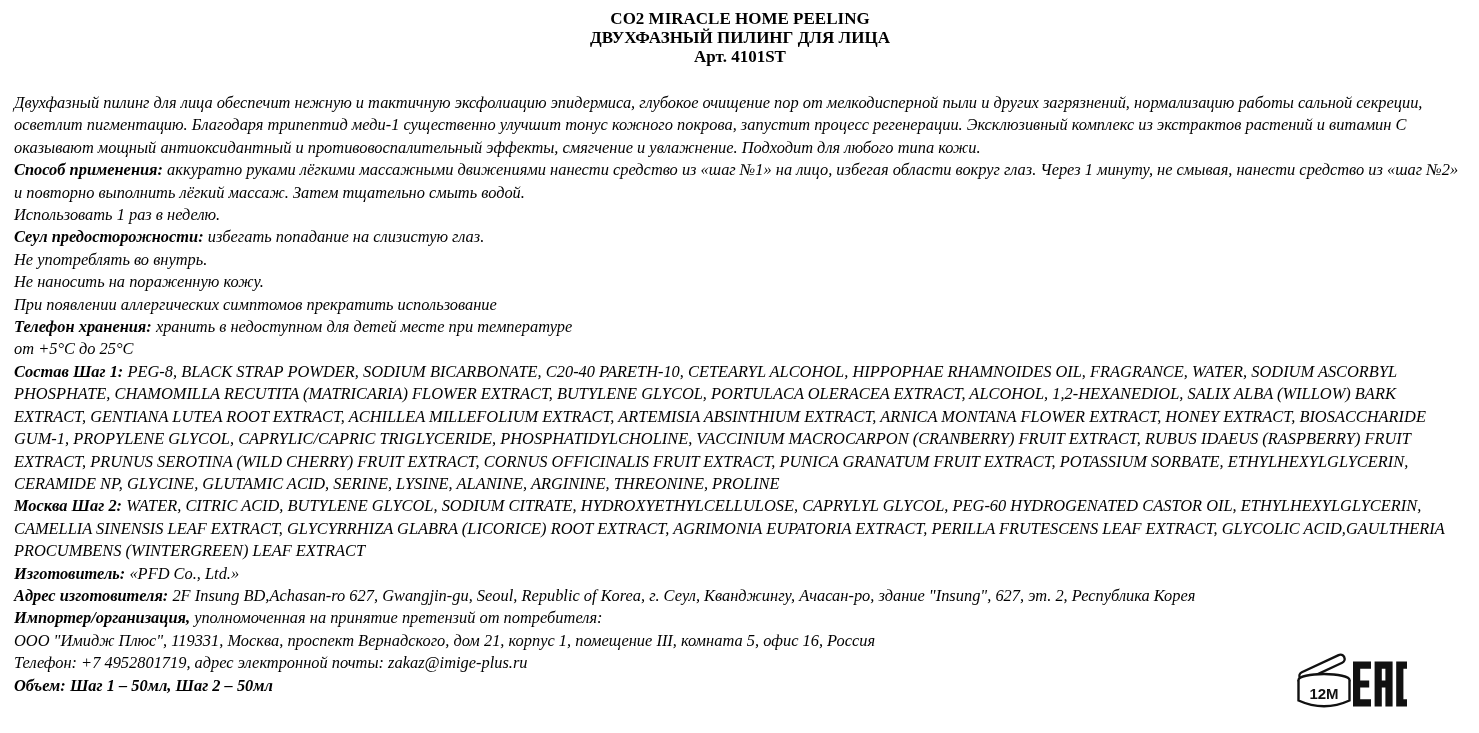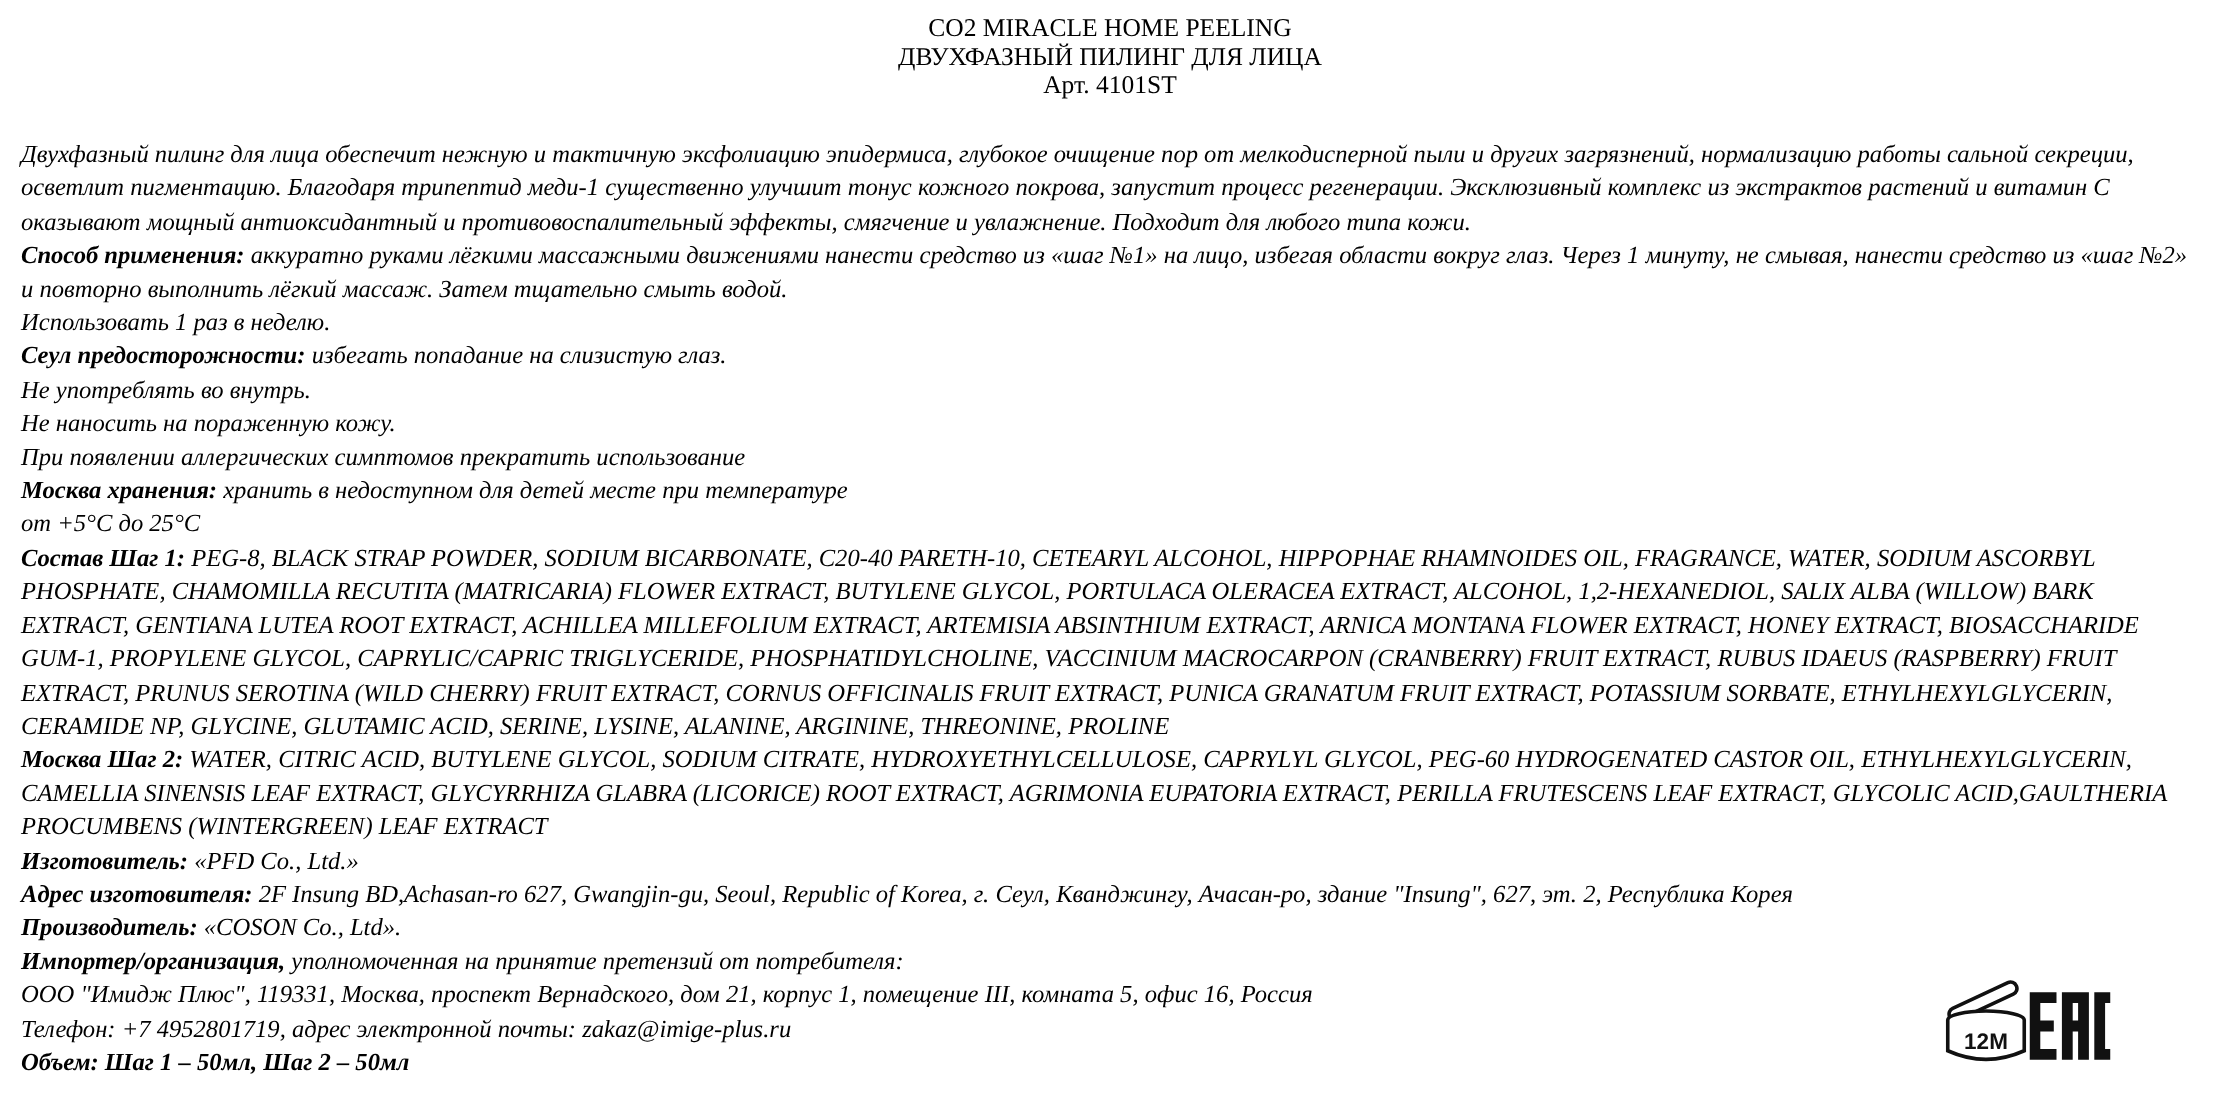--- a/index.html
+++ b/index.html
@@ -14,21 +14,21 @@
     overflow: hidden;
     font-family: "Liberation Serif", serif;
     color: #000000;
   }
   .page {
     padding: 9px 13px 0 14px;
     position: relative;
   }
   .title-block {
     text-align: center;
-    font-weight: normal;
+    font-weight: bold;
     font-size: 17px;
     line-height: 19px;
   }
   .doc-body {
     margin-top: 26px;
     font-size: 16.4px;
     line-height: 22.4px;
   }
   .doc-body p {
     margin: 0;
@@ -56,27 +56,26 @@
   </div>
 
   <div class="doc-body">
       <p>Двухфазный пилинг для лица обеспечит нежную и тактичную эксфолиацию эпидермиса, глубокое очищение пор от мелкодисперной пыли и других загрязнений, нормализацию работы сальной секреции, осветлит пигментацию. Благодаря трипептид меди-1 существенно улучшит тонус кожного покрова, запустит процесс регенерации. Эксклюзивный комплекс из экстрактов растений и витамин С оказывают мощный антиоксидантный и противовоспалительный эффекты, смягчение и увлажнение. Подходит для любого типа кожи.</p>
       <p><b>Способ применения:</b> аккуратно руками лёгкими массажными движениями нанести средство из «шаг №1» на лицо, избегая области вокруг глаз. Через 1 минуту, не смывая, нанести средство из «шаг №2» и повторно выполнить лёгкий массаж. Затем тщательно смыть водой.</p>
       <p>Использовать 1 раз в неделю.</p>
       <p><b>Сеул предосторожности:</b> избегать попадание на слизистую глаз.</p>
       <p>Не употреблять во внутрь.</p>
       <p>Не наносить на пораженную кожу.</p>
       <p>При появлении аллергических симптомов прекратить использование</p>
-      <p><b>Москва хранения:</b> хранить в недоступном для детей месте при температуре</p>
+      <p><b>Телефон хранения:</b> хранить в недоступном для детей месте при температуре</p>
       <p>от +5°С до 25°С</p>
       <p><b>Состав Шаг 1:</b> PEG-8, BLACK STRAP POWDER, SODIUM BICARBONATE, C20-40 PARETH-10, CETEARYL ALCOHOL, HIPPOPHAE RHAMNOIDES OIL, FRAGRANCE, WATER, SODIUM ASCORBYL PHOSPHATE, CHAMOMILLA RECUTITA (MATRICARIA) FLOWER EXTRACT, BUTYLENE GLYCOL, PORTULACA OLERACEA EXTRACT, ALCOHOL, 1,2-HEXANEDIOL, SALIX ALBA (WILLOW) BARK EXTRACT, GENTIANA LUTEA ROOT EXTRACT, ACHILLEA MILLEFOLIUM EXTRACT, ARTEMISIA ABSINTHIUM EXTRACT, ARNICA MONTANA FLOWER EXTRACT, HONEY EXTRACT, BIOSACCHARIDE GUM-1, PROPYLENE GLYCOL, CAPRYLIC/CAPRIC TRIGLYCERIDE, PHOSPHATIDYLCHOLINE, VACCINIUM MACROCARPON (CRANBERRY) FRUIT EXTRACT, RUBUS IDAEUS (RASPBERRY) FRUIT EXTRACT, PRUNUS SEROTINA (WILD CHERRY) FRUIT EXTRACT, CORNUS OFFICINALIS FRUIT EXTRACT, PUNICA GRANATUM FRUIT EXTRACT, POTASSIUM SORBATE, ETHYLHEXYLGLYCERIN, CERAMIDE NP, GLYCINE, GLUTAMIC ACID, SERINE, LYSINE, ALANINE, ARGININE, THREONINE, PROLINE</p>
       <p><b>Москва Шаг 2:</b> WATER, CITRIC ACID, BUTYLENE GLYCOL, SODIUM CITRATE, HYDROXYETHYLCELLULOSE, CAPRYLYL GLYCOL, PEG-60 HYDROGENATED CASTOR OIL, ETHYLHEXYLGLYCERIN, CAMELLIA SINENSIS LEAF EXTRACT, GLYCYRRHIZA GLABRA (LICORICE) ROOT EXTRACT, AGRIMONIA EUPATORIA EXTRACT, PERILLA FRUTESCENS LEAF EXTRACT, GLYCOLIC ACID,GAULTHERIA PROCUMBENS (WINTERGREEN) LEAF EXTRACT</p>
       <p><b>Изготовитель:</b> «PFD Co., Ltd.»</p>
       <p><b>Адрес изготовителя:</b> 2F Insung BD,Achasan-ro 627, Gwangjin-gu, Seoul, Republic of  Korea, г. Сеул, Кванджингу, Ачасан-ро, здание "Insung", 627, эт. 2, Республика Корея</p>
-      <p><b>Производитель:</b> «COSON Co., Ltd».</p>
       <p><b>Импортер/организация,</b> уполномоченная на принятие претензий от потребителя:</p>
       <p>ООО "Имидж Плюс", 119331, Москва, проспект Вернадского, дом 21, корпус 1, помещение III, комната 5, офис 16, Россия</p>
       <p>Телефон: +7 4952801719, адрес электронной почты: zakaz@imige-plus.ru</p>
       <p><b>Объем: Шаг 1 – 50мл, Шаг 2 – 50мл</b></p>
     </div>
 
 </div>
 
 <div class="icons">
 

